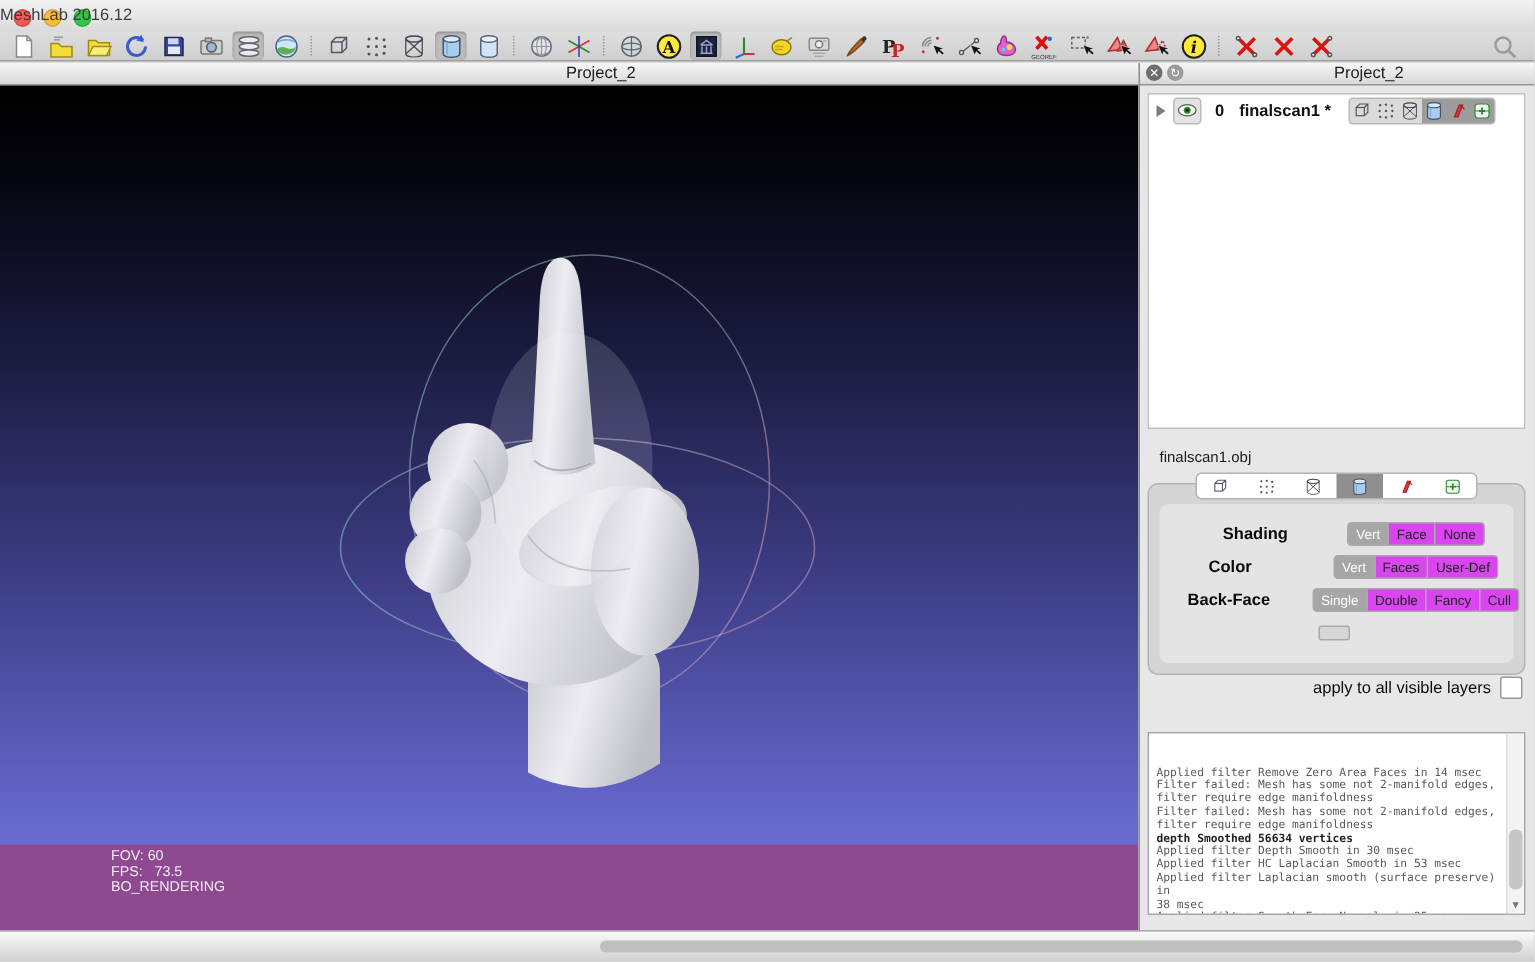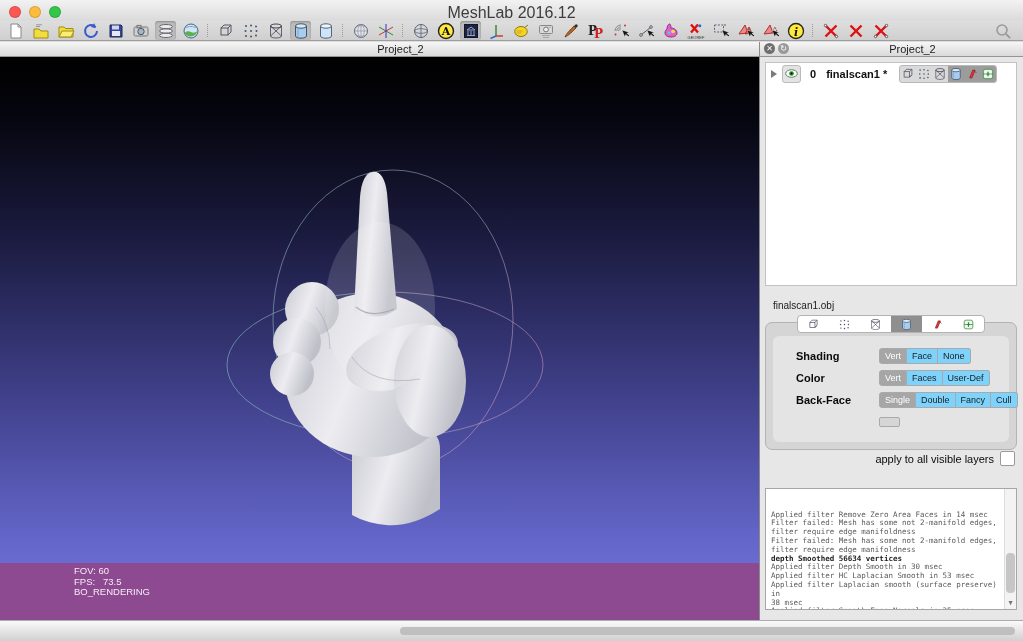--- a/index.html
+++ b/index.html
@@ -5,22 +5,22 @@
   html,body{margin:0;padding:0;}
   body{width:1023px;height:641px;position:relative;overflow:hidden;
        font-family:"Liberation Sans",sans-serif;background:#dcdcdc;
        -webkit-font-smoothing:antialiased;}
   
   .titlebar{position:absolute;left:0;top:0;right:0;height:22px;
     background:linear-gradient(#f2f2f2,#d9d9d9);}
   .lights{position:absolute;left:9px;top:6px;display:flex;gap:8px;}
   .light{width:12px;height:12px;border-radius:50%;border:1px solid rgba(0,0,0,.15);box-sizing:border-box;}
   .light.red{background:#fc5753;} .light.yellow{background:#fdbc40;} .light.green{background:#33c748;}
-  .win-title{position:absolute;left:0;right:0;top:4px;text-align:center;
-    font-size:16px;color:#3d3d3d;}
+  .win-title{position:absolute;left:0;right:0;top:4px;text-align:left;
+    font-size:11px;color:#3d3d3d;}
   
   .toolbar{position:absolute;left:0;top:21px;right:0;height:20px;
     background:linear-gradient(#dedede,#cfcfcf);border-bottom:1px solid #9f9f9f;
     display:flex;align-items:center;padding-left:5px;box-sizing:border-box;}
   .tb-icon{width:21px;height:19px;display:flex;align-items:center;justify-content:center;
     border-radius:3px;flex:none;margin-right:4px;}
   .tb-icon.pressed{background:#bcbcbc;box-shadow:inset 0 1px 2px rgba(0,0,0,.25);}
   .tb-sep{width:1px;height:13px;border-left:1px dotted #9a9a9a;margin:0 6px 0 2px;flex:none;}
   .tb-search{margin-left:auto;margin-right:10px;}
   .icon svg{display:block;}
@@ -57,24 +57,24 @@
   .ltog.pressed{background:#9c9c9c;}
   .meshname{position:absolute;left:13px;top:258px;font-size:10px;color:#1a1a1a;}
   .deco{position:absolute;left:5px;right:6px;top:280px;height:126px;background:#d5d5d5;
     border:1px solid #b3b3b3;border-radius:7px;}
   .tabs{position:absolute;top:-8px;left:50%;transform:translateX(-50%);display:flex;
     background:#fff;border:1px solid #b3b3b3;border-radius:4px;overflow:hidden;}
   .tab{width:31px;height:16px;display:flex;align-items:center;justify-content:center;}
   .tab.sel{background:#8f8f8f;}
   .deco-inner{position:absolute;left:7px;right:7px;top:13px;bottom:7px;background:#e4e4e4;
     border-radius:6px;padding-top:9px;box-sizing:border-box;}
-  .drow{display:flex;align-items:center;height:22px;padding-left:23px;}
+  .drow{display:flex;align-items:center;height:22px;padding-left:23px;justify-content:center;}
   .dlabel{width:83px;font-size:11px;font-weight:bold;color:#0a0a0a;flex:none;}
   .seg{display:flex;}
-  .seg span{font-size:9px;padding:2px 5px 2px;background:#7dd3fc;border:1px solid #a9a9a9;
+  .seg span{font-size:9px;padding:2px 5px 2px;background:#d946ef;border:1px solid #a9a9a9;
     border-left:none;color:#1d1d1d;white-space:nowrap;}
   .seg span:first-child{border-left:1px solid #a9a9a9;border-radius:3px 0 0 3px;}
   .seg span:last-child{border-radius:0 3px 3px 0;}
   .seg span.sel{background:#a6a6a6;color:#fff;}
   .minibtn{margin-left:106px;margin-top:6px;width:19px;height:8px;background:#d6d6d6;
     border:1px solid #a9a9a9;border-radius:2px;}
   .applyrow{position:absolute;right:8px;top:409px;display:flex;align-items:center;gap:6px;
     font-size:11px;color:#0a0a0a;}
   .checkbox{width:13px;height:13px;background:#fff;border:1px solid #9a9a9a;border-radius:2px;}
   .logbox{position:absolute;left:5px;right:6px;top:446px;height:122px;background:#fff;

